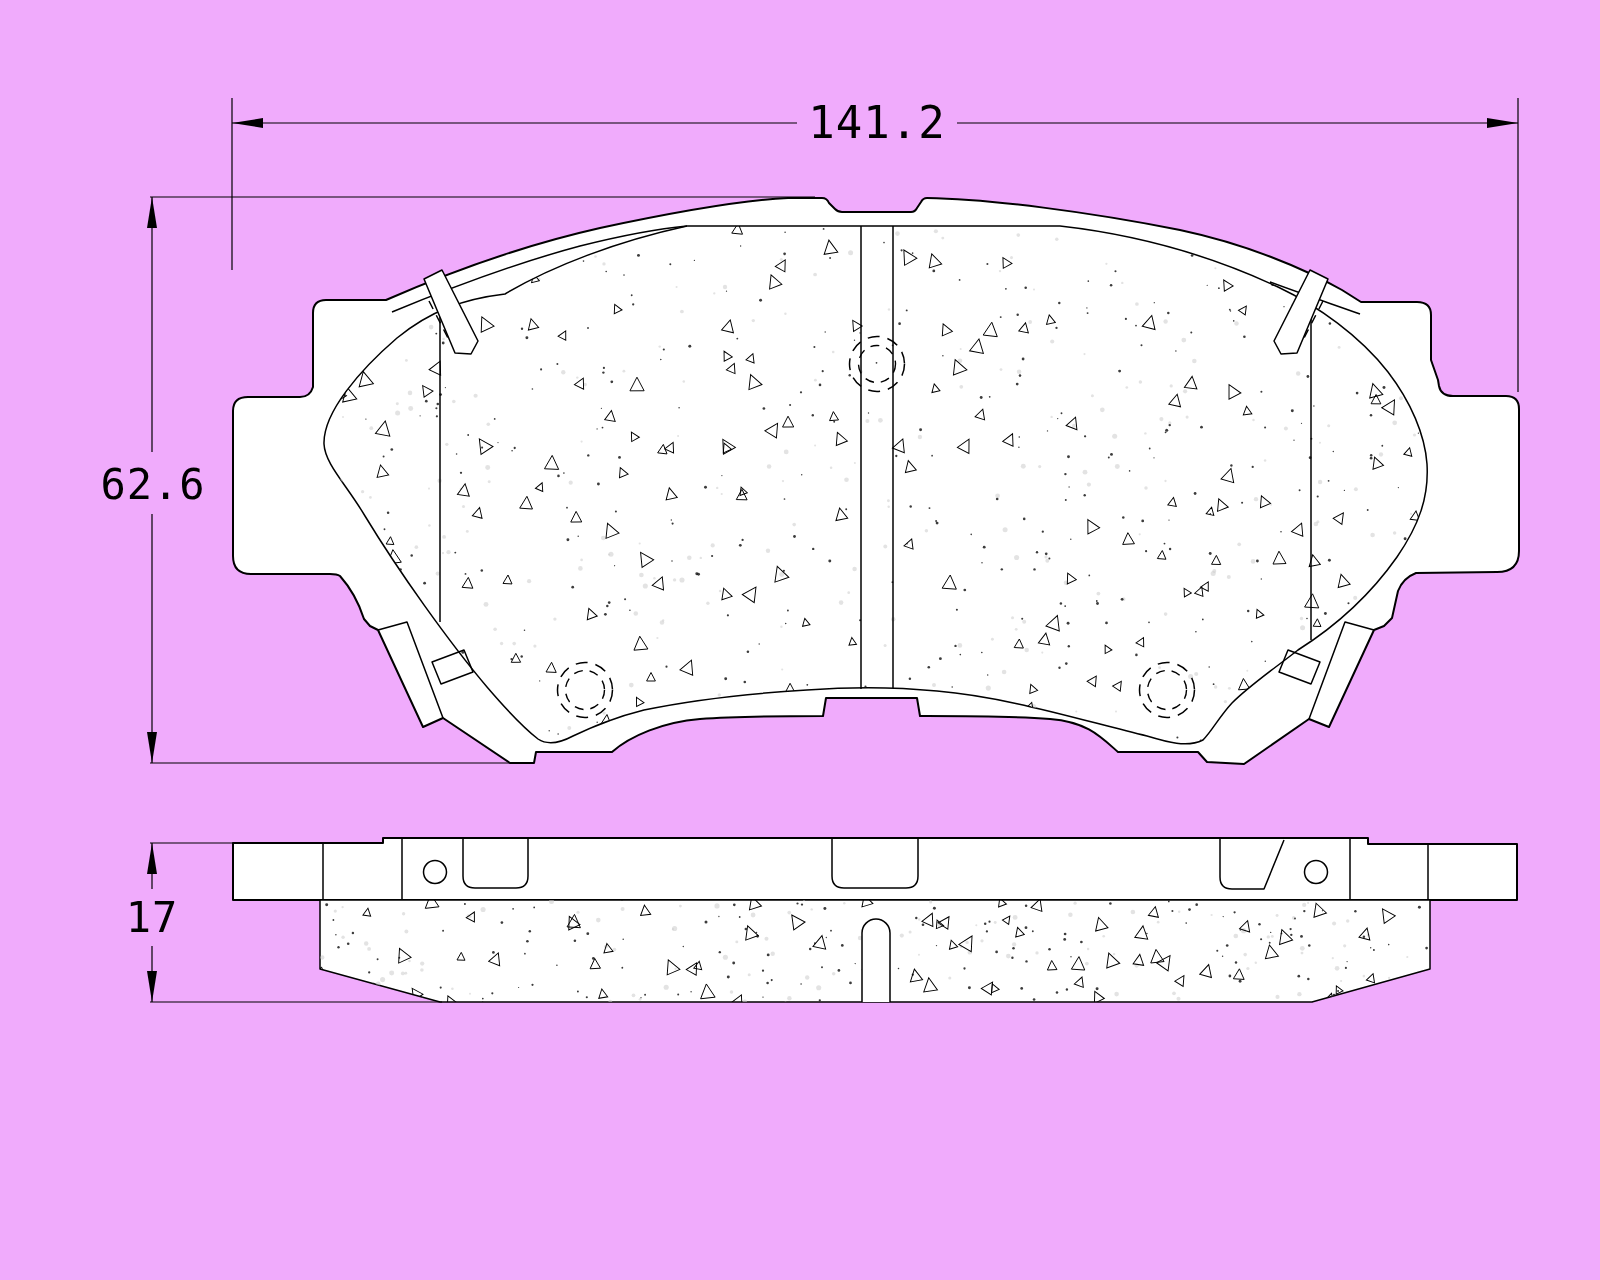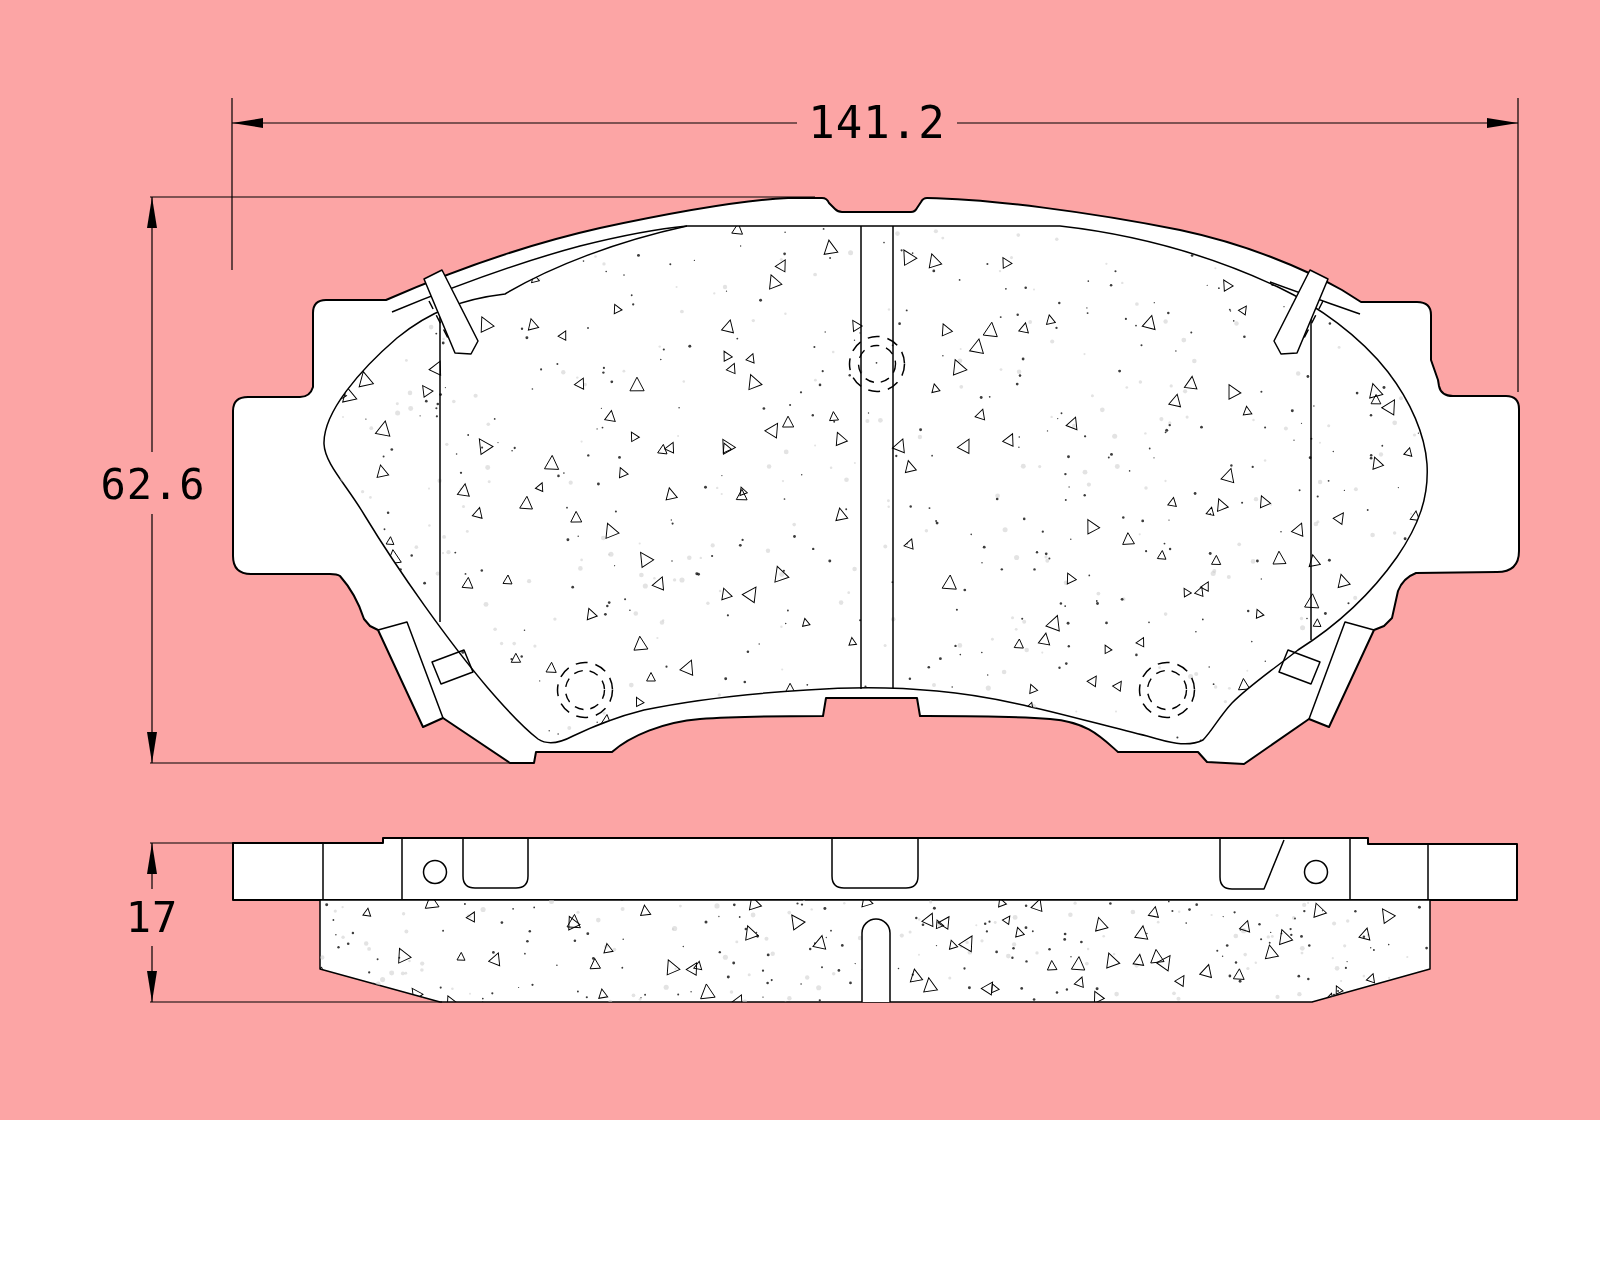--- a/index.html
+++ b/index.html
@@ -1,17 +1,17 @@
 <!DOCTYPE html>
 <html><head>
 <meta charset="utf-8">
 <style>
   html,body{margin:0;padding:0;background:#ffffff;}
   body{width:1600px;height:1280px;overflow:hidden;}
-  #stage{position:relative;width:1600px;height:1120px;background:#fca5a5;}
+  #stage{position:relative;width:1600px;height:1280px;background:#f0abfc;}
   svg{display:block}
   .outline{fill:#ffffff;stroke:#000;stroke-width:2;stroke-linejoin:round;}
   .thin{fill:none;stroke:#000;stroke-width:1.5;stroke-linejoin:round;}
   .xline{fill:none;stroke:#000;stroke-width:1.2;}
   .dashed{fill:none;stroke:#000;stroke-width:1.5;stroke-dasharray:12 8;}
   .dashed2{fill:none;stroke:#000;stroke-width:1.4;stroke-dasharray:9 7;}
   .whitefill{fill:#ffffff;stroke:#000;stroke-width:1.5;stroke-linejoin:round;}
   .arrow{fill:#000;stroke:none;}
   .dim{font-family:"DejaVu Sans Mono", monospace;font-size:44px;fill:#000;letter-spacing:1px;}
   .dimsmall{font-family:"DejaVu Sans Mono", monospace;font-size:42px;fill:#000;letter-spacing:1px;}

